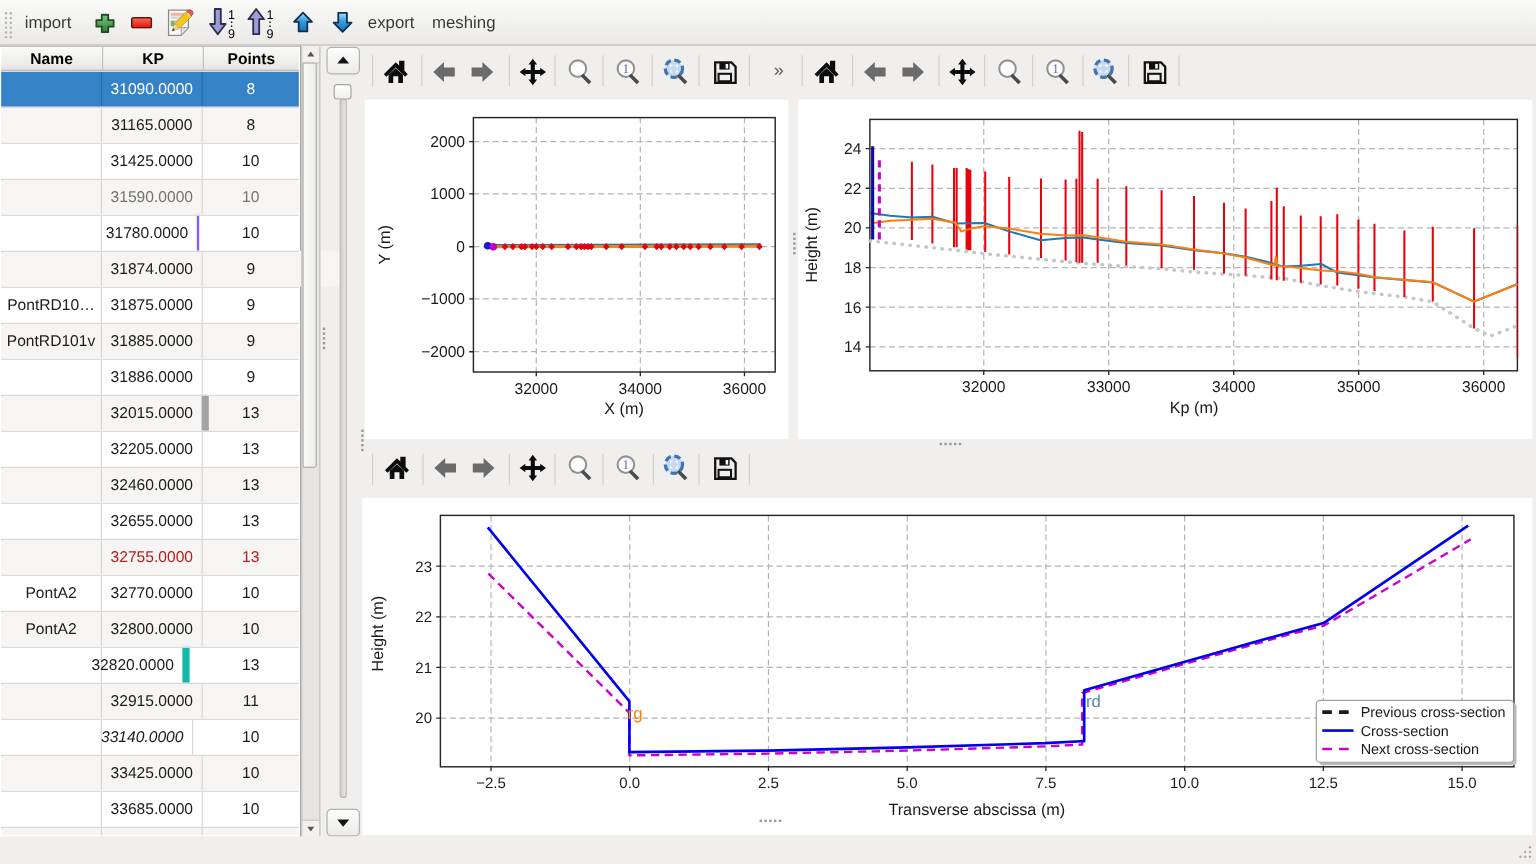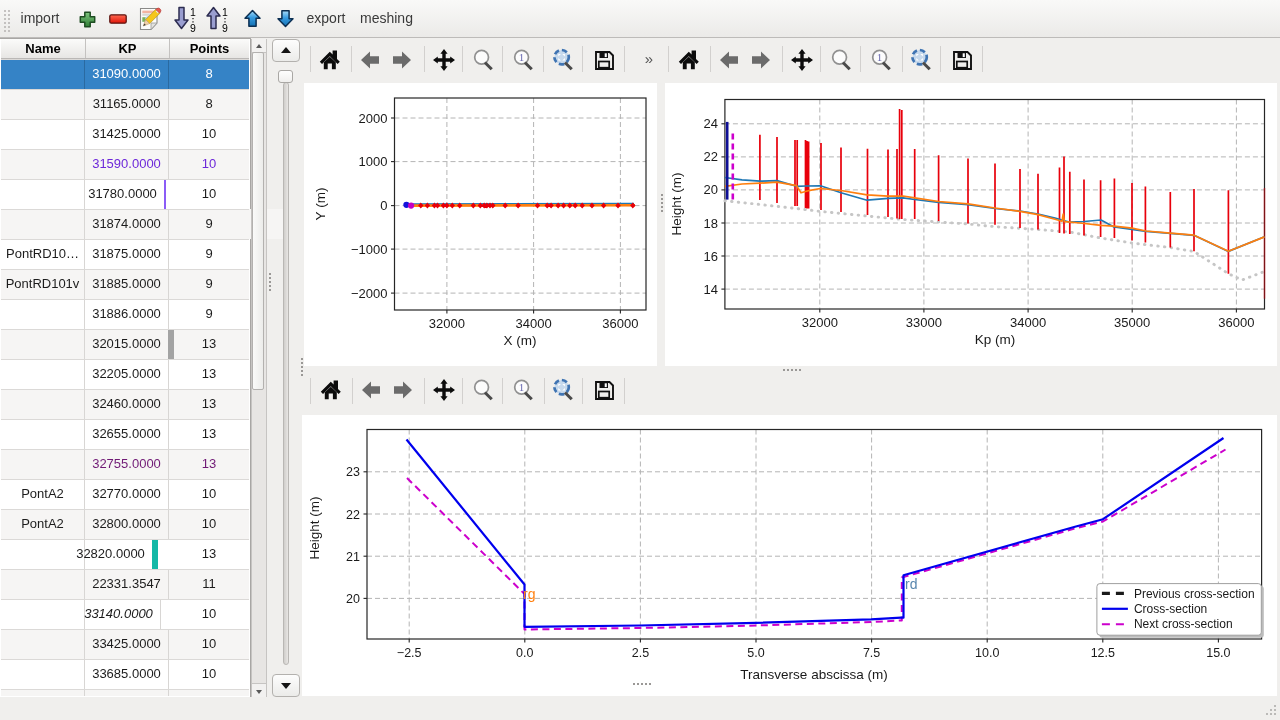--- a/index.html
+++ b/index.html
@@ -108,21 +108,21 @@
 <div style="position:absolute;left:1px;top:89px;width:248px;height:30px;background:#f6f5f4;color:#1c1c1c;">
     <div class="tc" style="left:0;width:83px;border-right:1px solid #d8d6d4;"></div>
     <div class="tc" style="left:84px;width:83px;border-right:1px solid #d8d6d4;">31165.0000</div>
     <div class="tc" style="left:168px;width:80px;">8</div>
   </div>
 <div style="position:absolute;left:1px;top:119px;width:248px;height:30px;background:#ffffff;color:#1c1c1c;">
     <div class="tc" style="left:0;width:83px;border-right:1px solid #d8d6d4;"></div>
     <div class="tc" style="left:84px;width:83px;border-right:1px solid #d8d6d4;">31425.0000</div>
     <div class="tc" style="left:168px;width:80px;">10</div>
   </div>
-<div style="position:absolute;left:1px;top:149px;width:248px;height:30px;background:#f6f5f4;color:#6d28d9;">
+<div style="position:absolute;left:1px;top:149px;width:248px;height:30px;background:#f6f5f4;color:#737373;">
     <div class="tc" style="left:0;width:83px;border-right:1px solid #d8d6d4;"></div>
     <div class="tc" style="left:84px;width:83px;border-right:1px solid #d8d6d4;">31590.0000</div>
     <div class="tc" style="left:168px;width:80px;">10</div>
   </div>
 <div style="position:absolute;left:1px;top:179px;width:248px;height:30px;background:#ffffff;color:#1c1c1c;">
     <div class="tc" style="left:0;width:83px;border-right:1px solid #d8d6d4;"></div>
     <div class="tc" style="left:80px;width:83px;border-right:2px solid #8b5cf6;">31780.0000</div>
     <div class="tc" style="left:168px;width:80px;">10</div>
   </div>
 <div style="position:absolute;left:1px;top:209px;width:248px;height:30px;background:#f6f5f4;color:#1c1c1c;padding-left:35px;">
@@ -158,21 +158,21 @@
 <div style="position:absolute;left:1px;top:389px;width:248px;height:30px;background:#f6f5f4;color:#1c1c1c;">
     <div class="tc" style="left:0;width:83px;border-right:1px solid #d8d6d4;"></div>
     <div class="tc" style="left:84px;width:83px;border-right:1px solid #d8d6d4;">32460.0000</div>
     <div class="tc" style="left:168px;width:80px;">13</div>
   </div>
 <div style="position:absolute;left:1px;top:419px;width:248px;height:30px;background:#ffffff;color:#1c1c1c;">
     <div class="tc" style="left:0;width:83px;border-right:1px solid #d8d6d4;"></div>
     <div class="tc" style="left:84px;width:83px;border-right:1px solid #d8d6d4;">32655.0000</div>
     <div class="tc" style="left:168px;width:80px;">13</div>
   </div>
-<div style="position:absolute;left:1px;top:449px;width:248px;height:30px;background:#f6f5f4;color:#701a75;">
+<div style="position:absolute;left:1px;top:449px;width:248px;height:30px;background:#f6f5f4;color:#b91c1c;">
     <div class="tc" style="left:0;width:83px;border-right:1px solid #d8d6d4;"></div>
     <div class="tc" style="left:84px;width:83px;border-right:1px solid #d8d6d4;">32755.0000</div>
     <div class="tc" style="left:168px;width:80px;">13</div>
   </div>
 <div style="position:absolute;left:1px;top:479px;width:248px;height:30px;background:#ffffff;color:#1c1c1c;">
     <div class="tc" style="left:0;width:83px;border-right:1px solid #d8d6d4;">PontA2</div>
     <div class="tc" style="left:84px;width:83px;border-right:1px solid #d8d6d4;">32770.0000</div>
     <div class="tc" style="left:168px;width:80px;">10</div>
   </div>
 <div style="position:absolute;left:1px;top:509px;width:248px;height:30px;background:#f6f5f4;color:#1c1c1c;">
@@ -180,21 +180,21 @@
     <div class="tc" style="left:84px;width:83px;border-right:1px solid #d8d6d4;">32800.0000</div>
     <div class="tc" style="left:168px;width:80px;">10</div>
   </div>
 <div style="position:absolute;left:1px;top:539px;width:248px;height:30px;background:#ffffff;color:#1c1c1c;">
     <div class="tc" style="left:0;width:83px;border-right:1px solid #d8d6d4;"></div>
     <div class="tc" style="left:68px;width:83px;border-right:6px solid #14b8a6;">32820.0000</div>
     <div class="tc" style="left:168px;width:80px;">13</div>
   </div>
 <div style="position:absolute;left:1px;top:569px;width:248px;height:30px;background:#f6f5f4;color:#1c1c1c;">
     <div class="tc" style="left:0;width:83px;border-right:1px solid #d8d6d4;"></div>
-    <div class="tc" style="left:84px;width:83px;border-right:1px solid #d8d6d4;">22331.3547</div>
+    <div class="tc" style="left:84px;width:83px;border-right:1px solid #d8d6d4;">32915.0000</div>
     <div class="tc" style="left:168px;width:80px;">11</div>
   </div>
 <div style="position:absolute;left:1px;top:599px;width:248px;height:30px;background:#ffffff;color:#1c1c1c;">
     <div class="tc" style="left:0;width:83px;border-right:1px solid #d8d6d4;"></div>
     <div class="tc" style="left:76px;width:83px;border-right:1px solid #d8d6d4;font-style:italic;">33140.0000</div>
     <div class="tc" style="left:168px;width:80px;">10</div>
   </div>
 <div style="position:absolute;left:1px;top:629px;width:248px;height:30px;background:#f6f5f4;color:#1c1c1c;">
     <div class="tc" style="left:0;width:83px;border-right:1px solid #d8d6d4;"></div>
     <div class="tc" style="left:84px;width:83px;border-right:1px solid #d8d6d4;">33425.0000</div>

